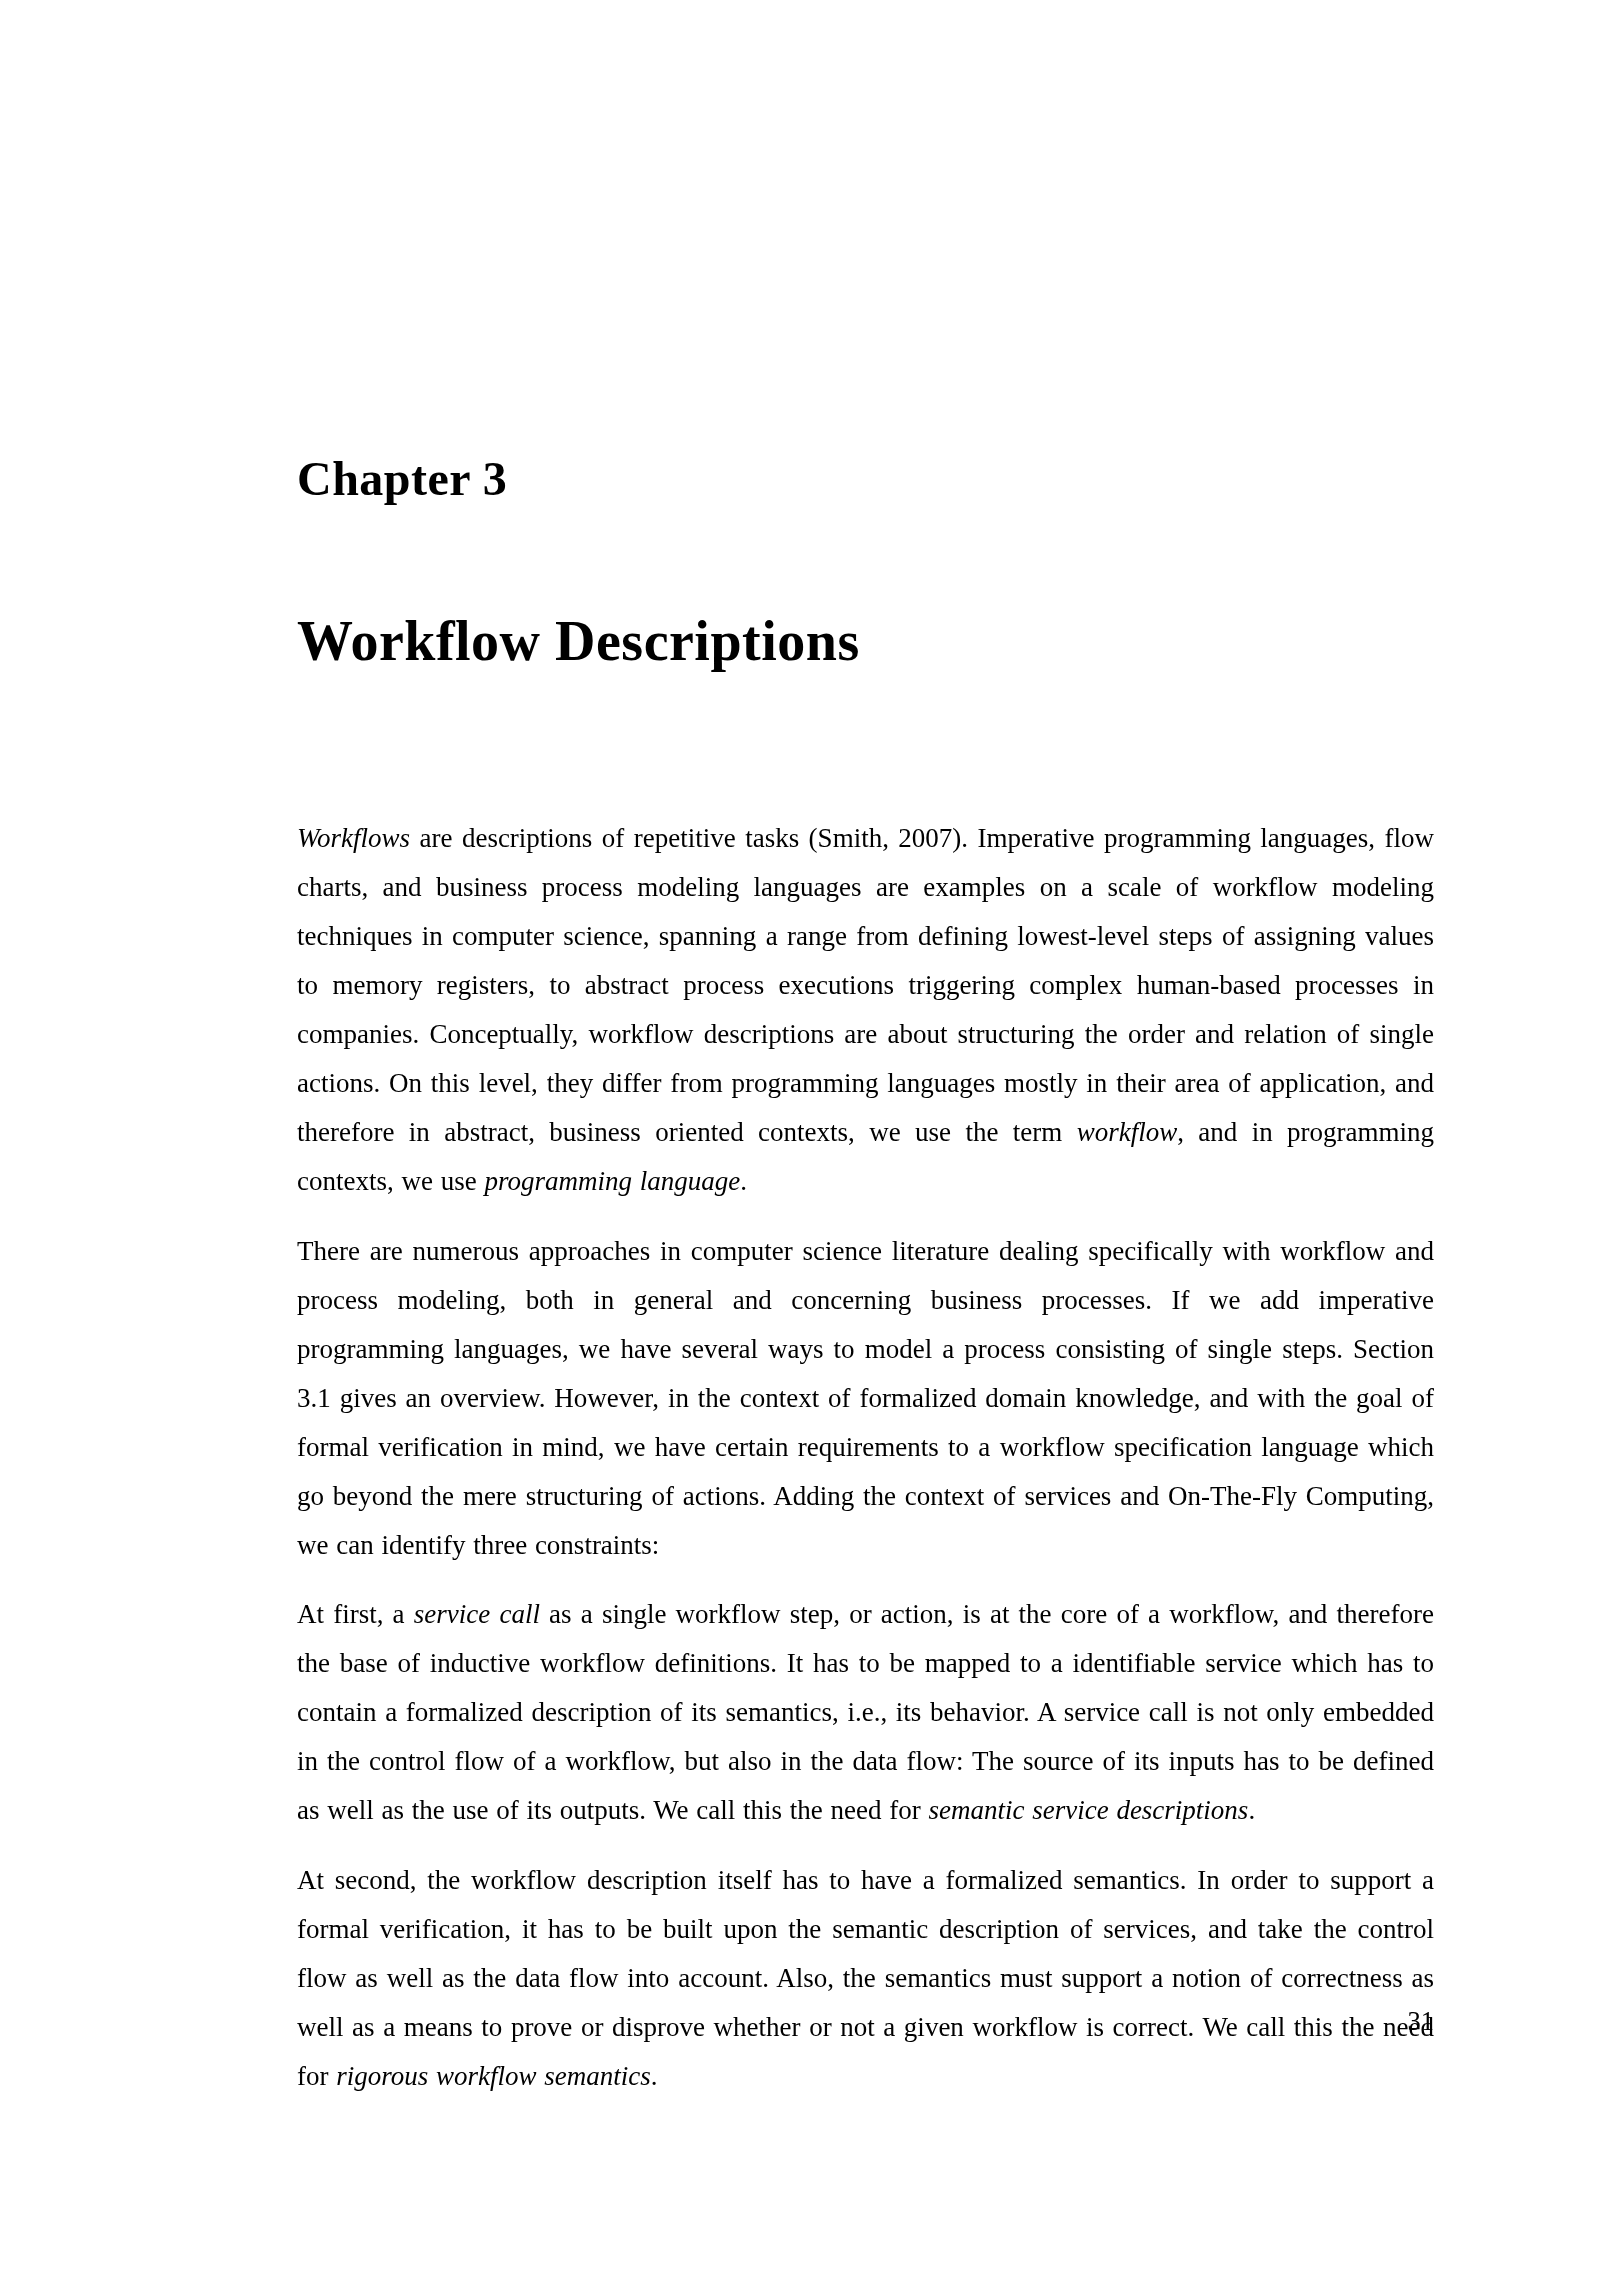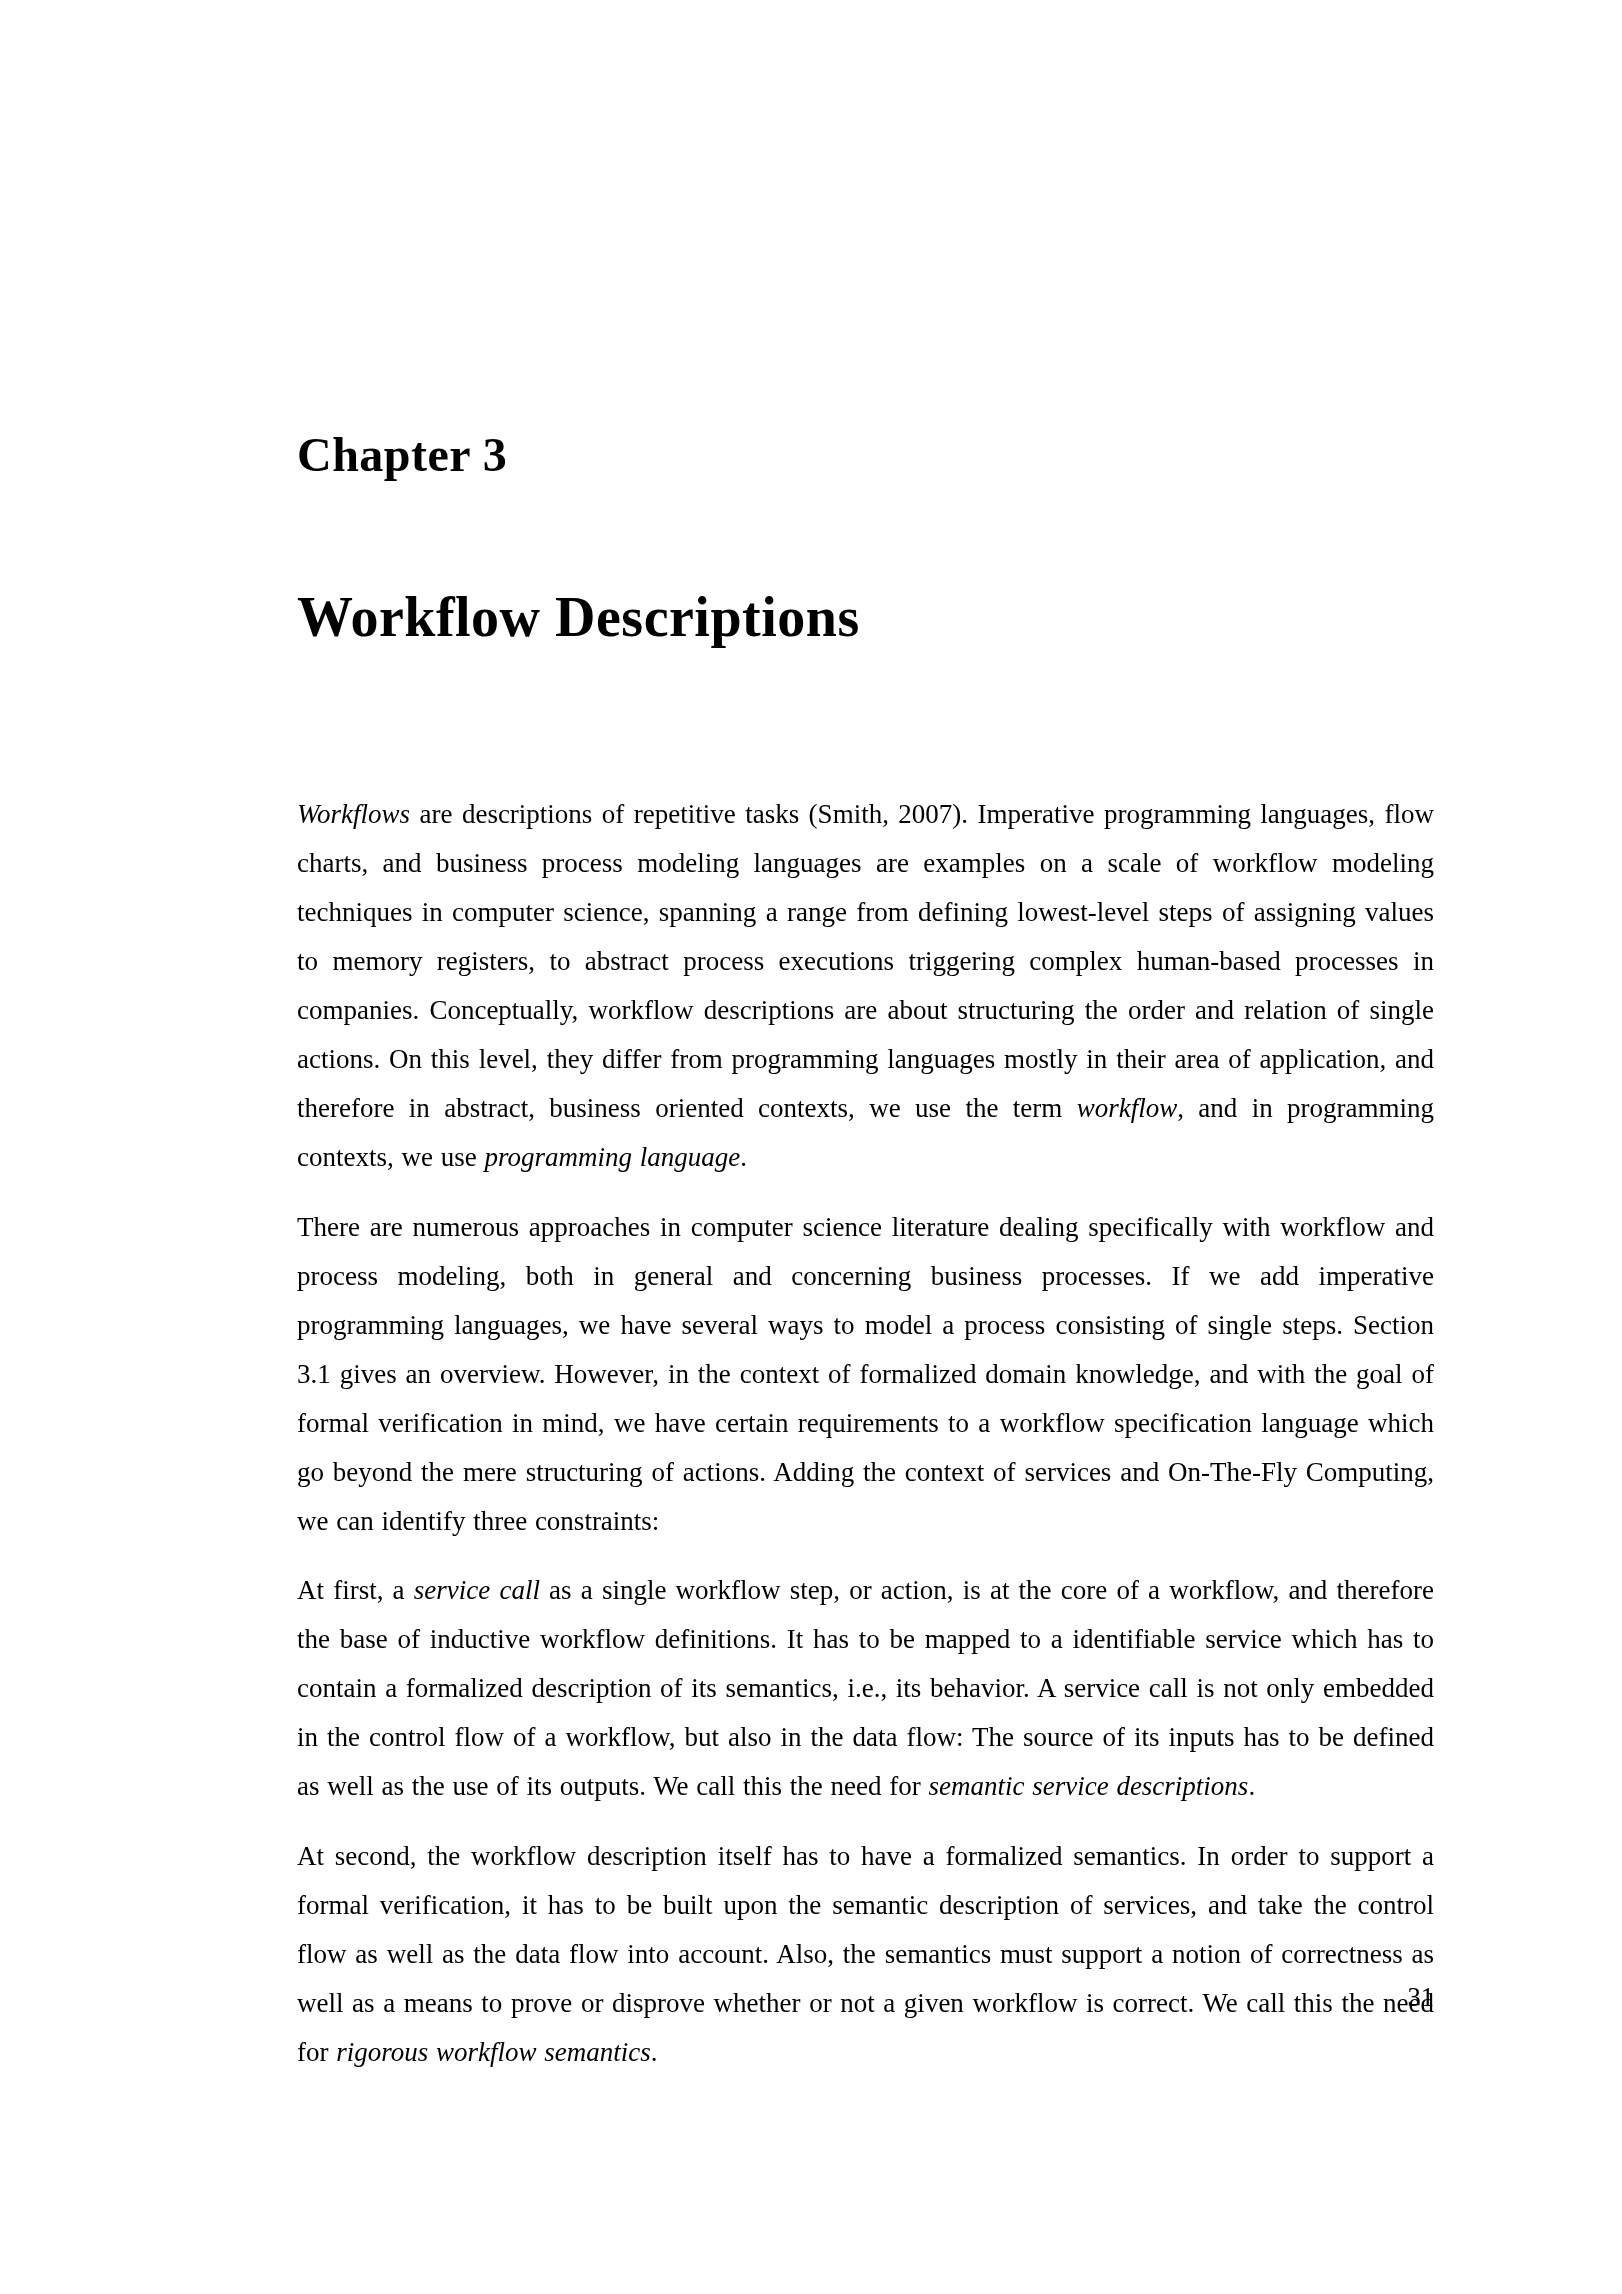--- a/index.html
+++ b/index.html
@@ -9,20 +9,21 @@
   }
   .page {
     position: relative;
     width: 1622px;
     height: 2068px;
     background: #ffffff;
     color: #000000;
     font-family: "Liberation Serif", "DejaVu Serif", serif;
     overflow: hidden;
     box-sizing: border-box;
+    margin-top: 24px;
   }
   .content {
     position: absolute;
     left: 297px;
     top: 431px;
     width: 1137px;
   }
   .chapter-kicker {
     font-size: 48px;
     font-weight: bold;

